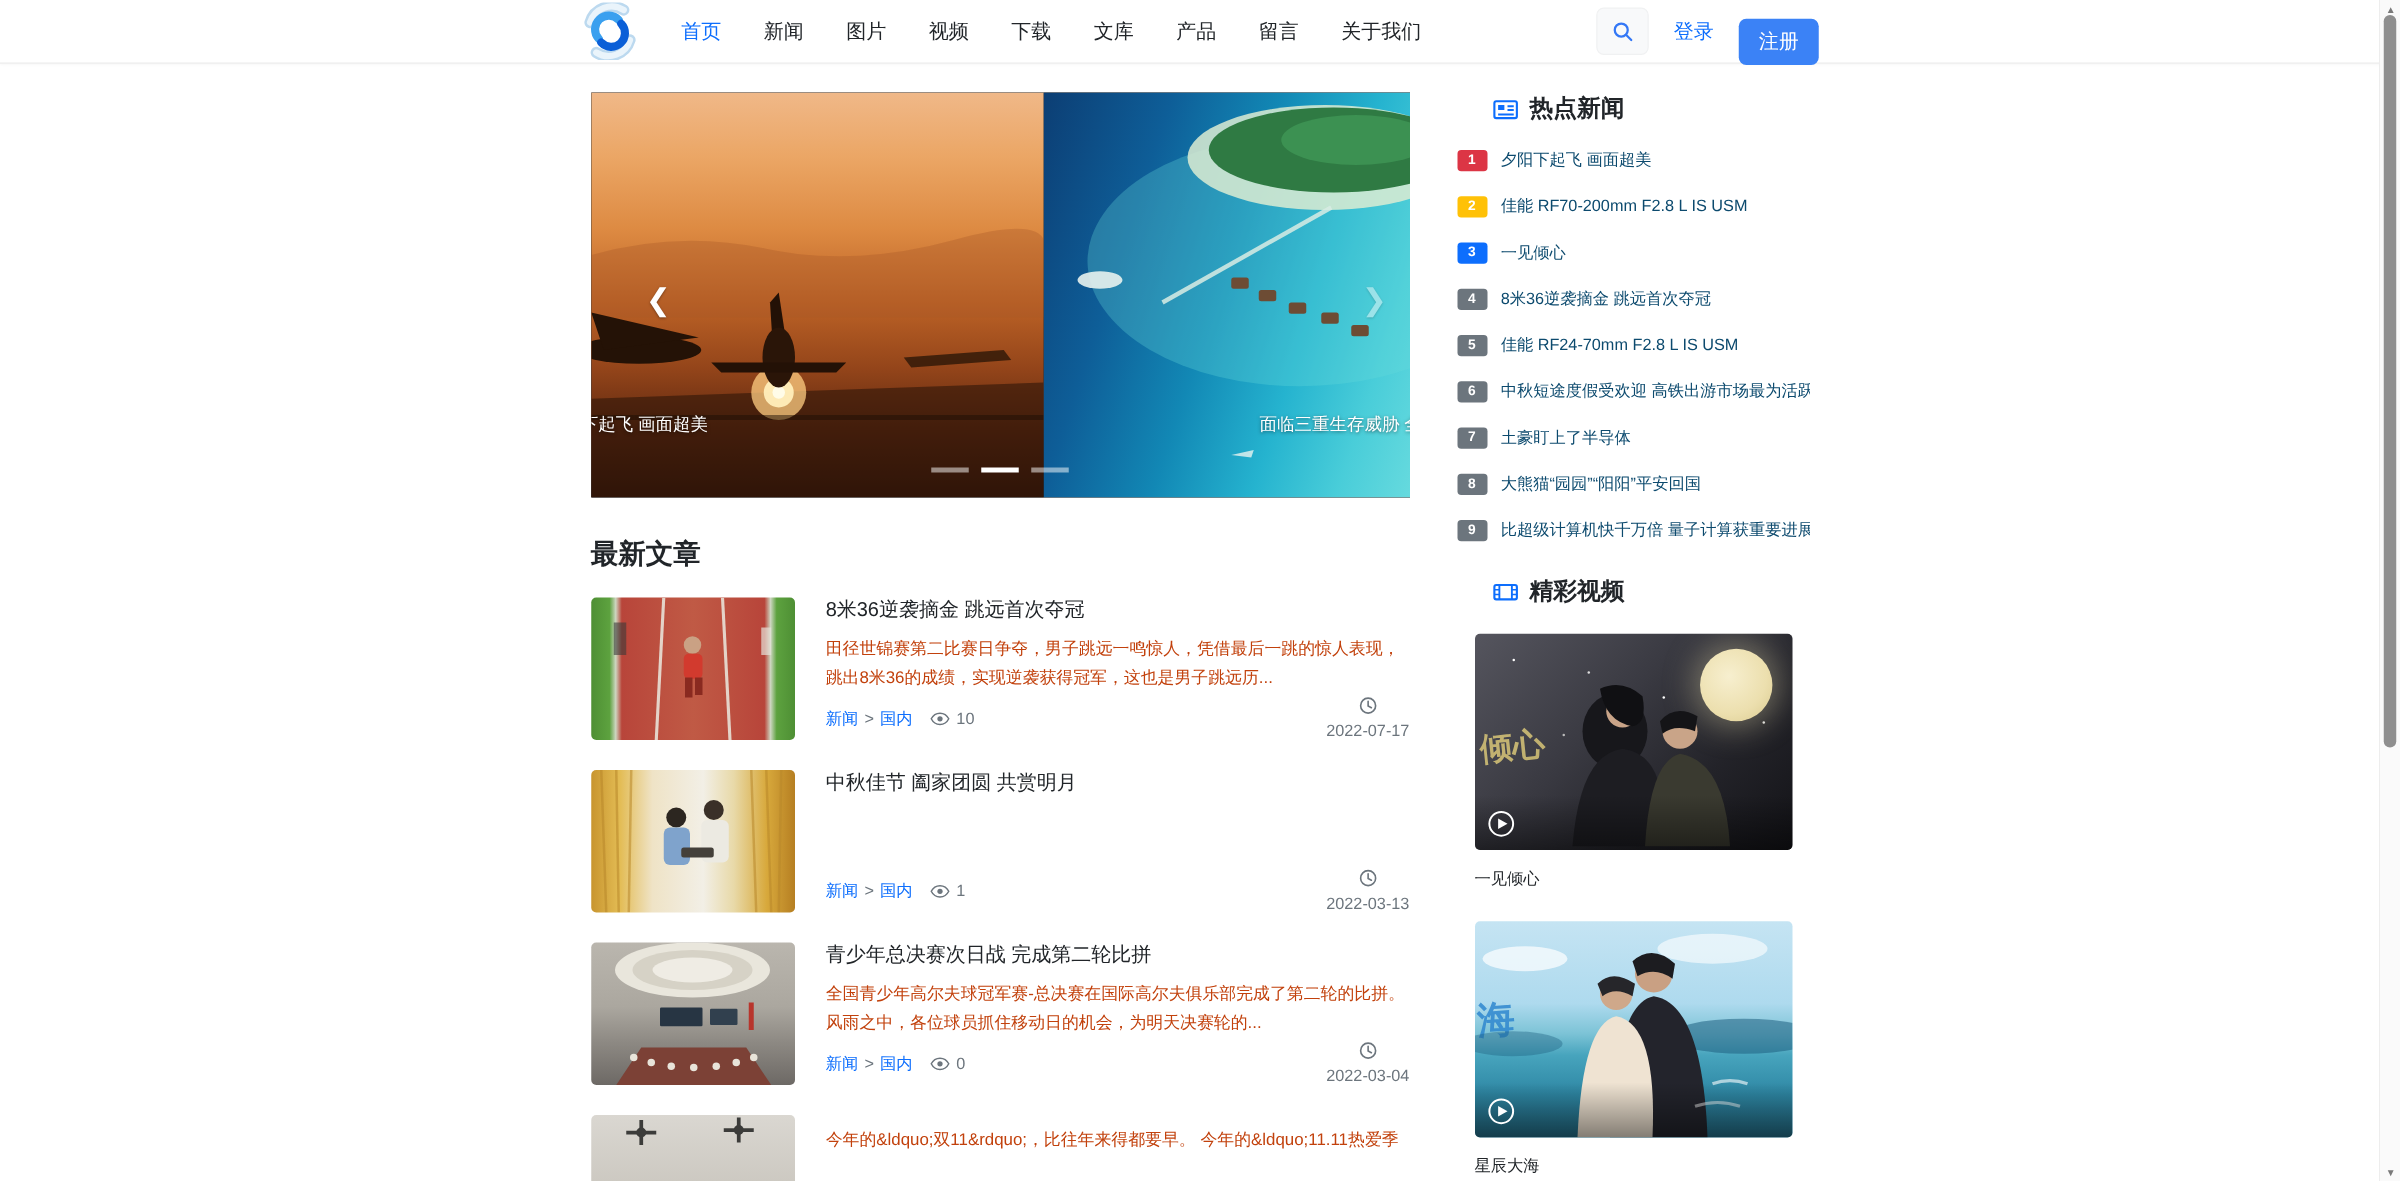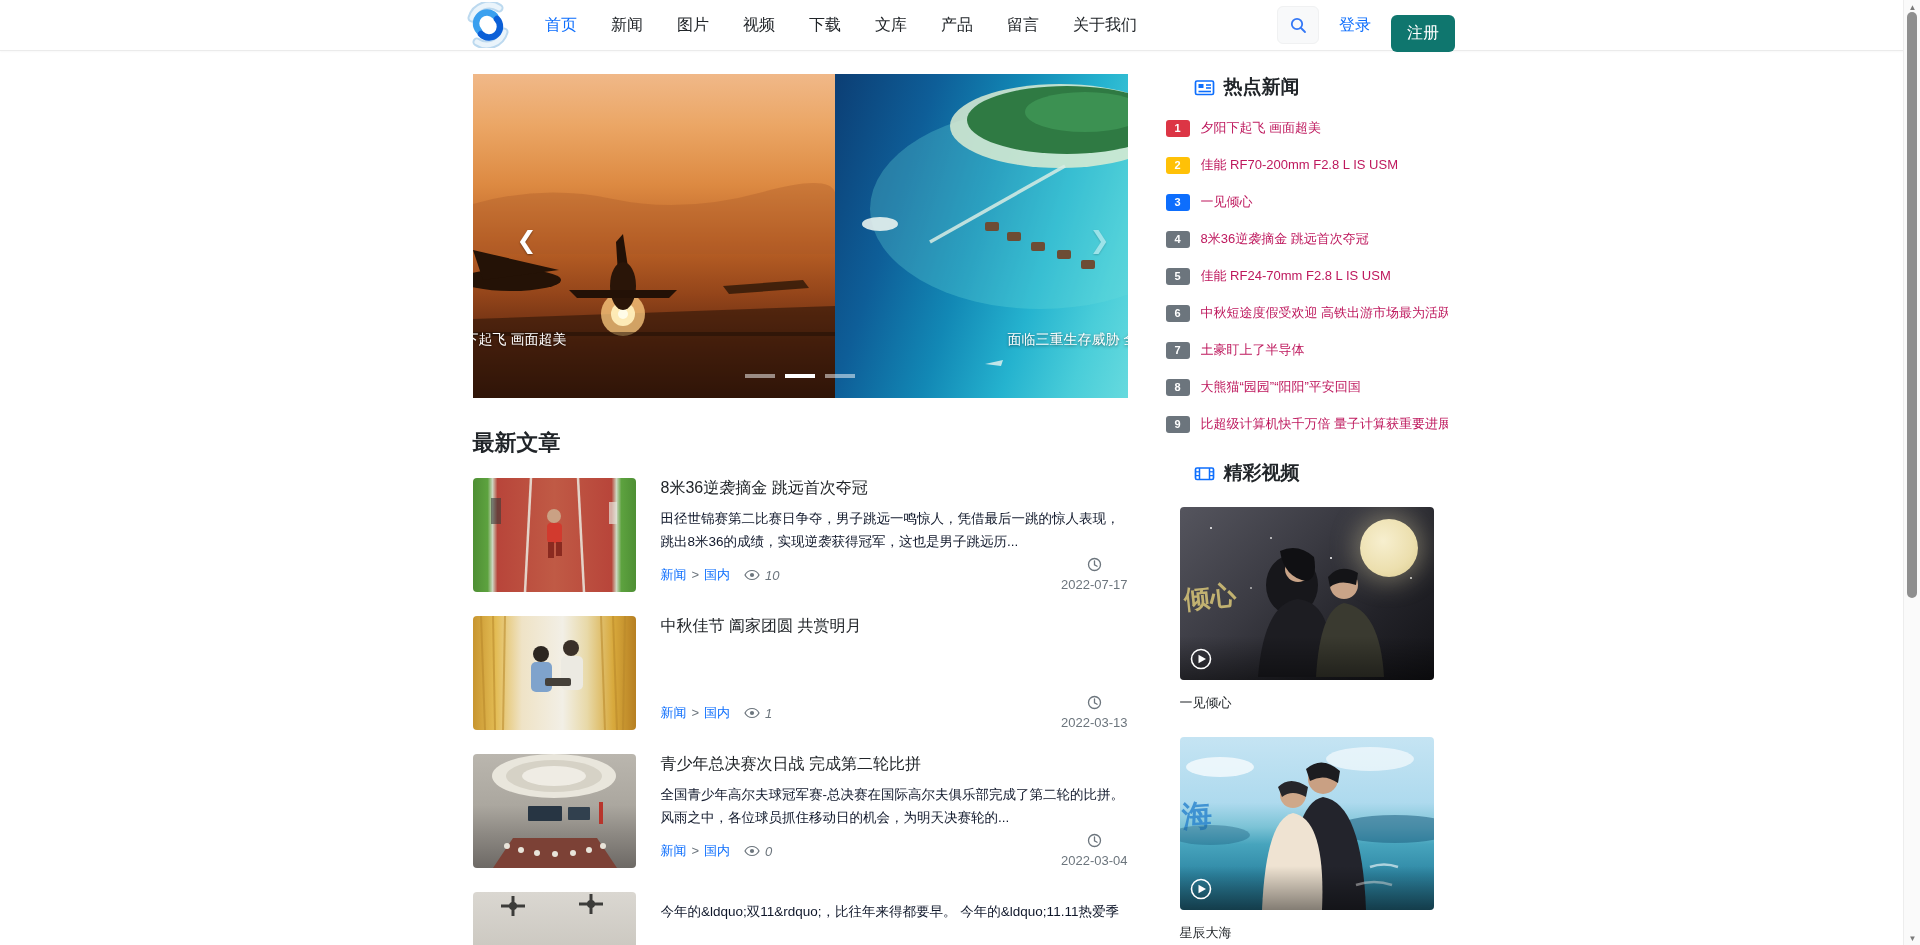--- a/index.html
+++ b/index.html
@@ -11,21 +11,21 @@
     box-shadow:0 1px 2px rgba(0,0,0,.03); position:relative; z-index:5; }
   .nav-inner { width:990px; height:100%; margin:0 auto; display:flex; align-items:center; }
   .logo { width:46px; height:46px; display:block; cursor:pointer; }
   .nav-links { display:flex; align-items:center; gap:34px; margin-left:34px; list-style:none; }
   .nav-links a { text-decoration:none; font-size:16px; color:#212529; cursor:pointer; }
   .nav-links a.active { color:#0d6efd; }
   .nav-right { margin-left:auto; display:flex; align-items:center; gap:16px;padding-left:43px; }
   .search-btn { width:42px; height:38px; background:#f8f9fa; border:1px solid #f0f1f2;
     border-radius:6px; display:flex; align-items:center; justify-content:center; cursor:pointer; }
   .login-link { color:#0d6efd; font-size:16px; text-decoration:none; cursor:pointer; padding:6px 4px; }
-  .register-btn { background:#0f766e; color:#fff; font-size:16px; border:none;
+  .register-btn { background:#3b82f6; color:#fff; font-size:16px; border:none;
     border-radius:6px; padding:8px 16px; cursor:pointer;margin-top:16px; }
 
   
   .container { width:975px; margin:0 auto; padding-top:23px; display:flex; gap:38px; }
   .main-col { width:655px; flex:0 0 655px; }
   .side-col { width:282px; flex:0 0 282px; }
 
   
   .carousel { position:relative; width:655px; height:324px; overflow:hidden; background:#000; }
   .slide { position:absolute; top:0; height:100%; overflow:hidden; }
@@ -47,41 +47,41 @@
   .car-prev { left:44px; }
   .car-next { right:18px; opacity:.45; }
 
   
   .section-title { font-size:22px; font-weight:bold; margin:30px 0 20px; }
   .article { display:flex; gap:25px; margin-bottom:24px; }
   .thumb { width:163px; height:114px; border-radius:4px; flex:0 0 163px;
     position:relative; overflow:hidden; cursor:pointer; }
   .art-body { flex:1; display:flex; flex-direction:column; }
   .art-title { font-size:16px; color:#212529; text-decoration:none; cursor:pointer; }
-  .art-summary { margin-top:8px; font-size:13.5px; line-height:23px; color:#0f172a;
+  .art-summary { margin-top:8px; font-size:13.5px; line-height:23px; color:#c2410c;
     max-height:46px; overflow:hidden; }
   .art-meta { margin-top:auto; display:flex; align-items:center; font-size:13px; color:#6c757d; }
   .cat-link { color:#0d6efd; text-decoration:none; cursor:pointer; }
   .meta-sep { margin:0 5px; color:#6c757d; }
-  .views { display:flex; align-items:flex-end; gap:5px; margin-left:14px;font-style:italic; }
+  .views { display:flex; align-items:flex-start; gap:5px; margin-left:14px; }
   .art-date { margin-left:auto; display:flex; align-items:center; gap:5px;flex-direction:column; }
 
   
   .thumb-track { background:linear-gradient(90deg,#4e8f34 0%,#5da23f 9%,#cdd6c0 12%,#b8453a 15%,#c05a45 50%,#b8453a 85%,#cdd6c0 88%,#5da23f 91%,#4e8f34 100%); }
   .thumb-noodles { background:linear-gradient(90deg,#c8952f 0%,#e3bc54 14%,#efe3c6 30%,#f2efe6 55%,#e8d9a8 70%,#d8a93c 86%,#b67f22 100%); }
   .thumb-hall { background:linear-gradient(180deg,#bab6ae 0%,#aba79f 45%,#8d8983 70%,#6d6965 100%); }
   .thumb-market { background:linear-gradient(180deg,#dad7d1 0%,#c6c2ba 70%,#b2aea6 100%); }
 
   
   .side-header { display:flex; align-items:center; gap:9px; font-size:19px; font-weight:bold;padding-left:28px; }
   .hot-list { list-style:none; margin-top:19px; }
   .hot-item { display:flex; align-items:center; gap:11px; margin-bottom:19px; cursor:pointer; }
   .rank-badge { min-width:24px; height:17px; border-radius:3px; color:#fff; font-size:11px;
     font-weight:bold; display:flex; align-items:center; justify-content:center; padding:0 5px; }
-  .hot-text { font-size:13px; color:#be185d; white-space:nowrap; overflow:hidden; }
+  .hot-text { font-size:13px; color:#0c4a6e; white-space:nowrap; overflow:hidden; }
   .video-section { margin-top:27px; }
   .video-list { padding:0 14px; margin-top:21px; }
   .video-item { margin-bottom:25px; cursor:pointer; }
   .video-frame { position:relative; width:254px; height:173px; border-radius:4px; overflow:hidden; }
   .video-shade { position:absolute; left:0; right:0; bottom:0; height:44px;
     background:linear-gradient(180deg,transparent,rgba(0,0,0,.45)); }
   .play-icon { position:absolute; left:10px; bottom:10px; width:22px; height:22px; }
   .video-caption { margin-top:14px; font-size:13px; color:#212529; }
   .vid-romance { background:linear-gradient(135deg,#55555e 0%,#3a3a42 40%,#232329 70%,#131317 100%); }
   .vid-sea { background:linear-gradient(180deg,#c5e4f3 0%,#aedaee 38%,#7cc3d6 52%,#47a4bd 62%,#2e87a4 80%,#246e88 100%); }

